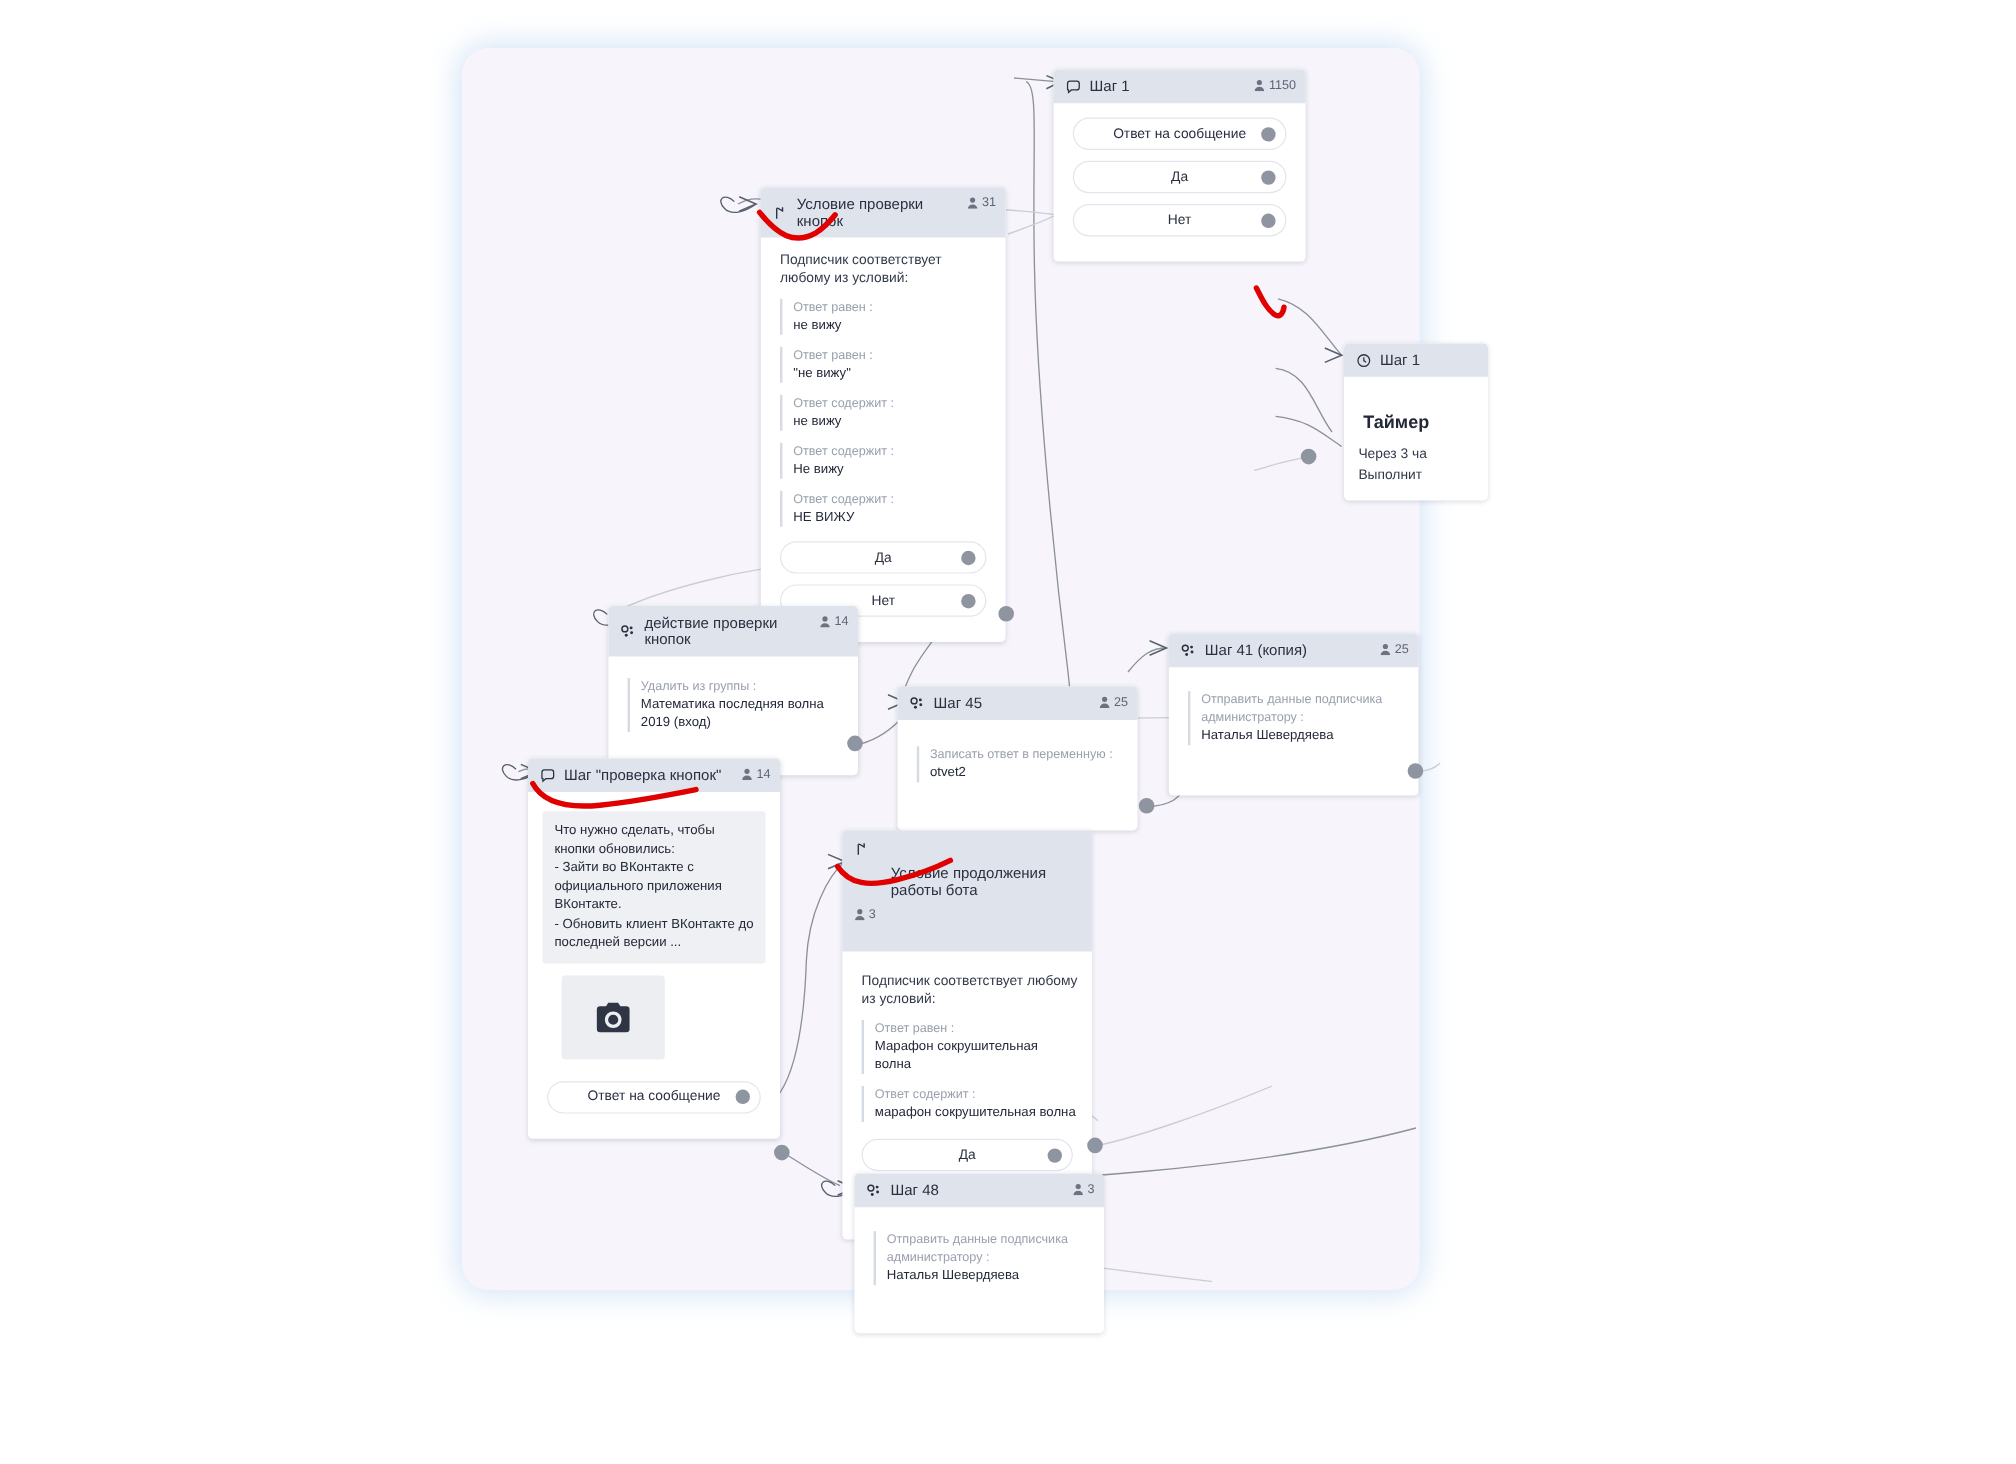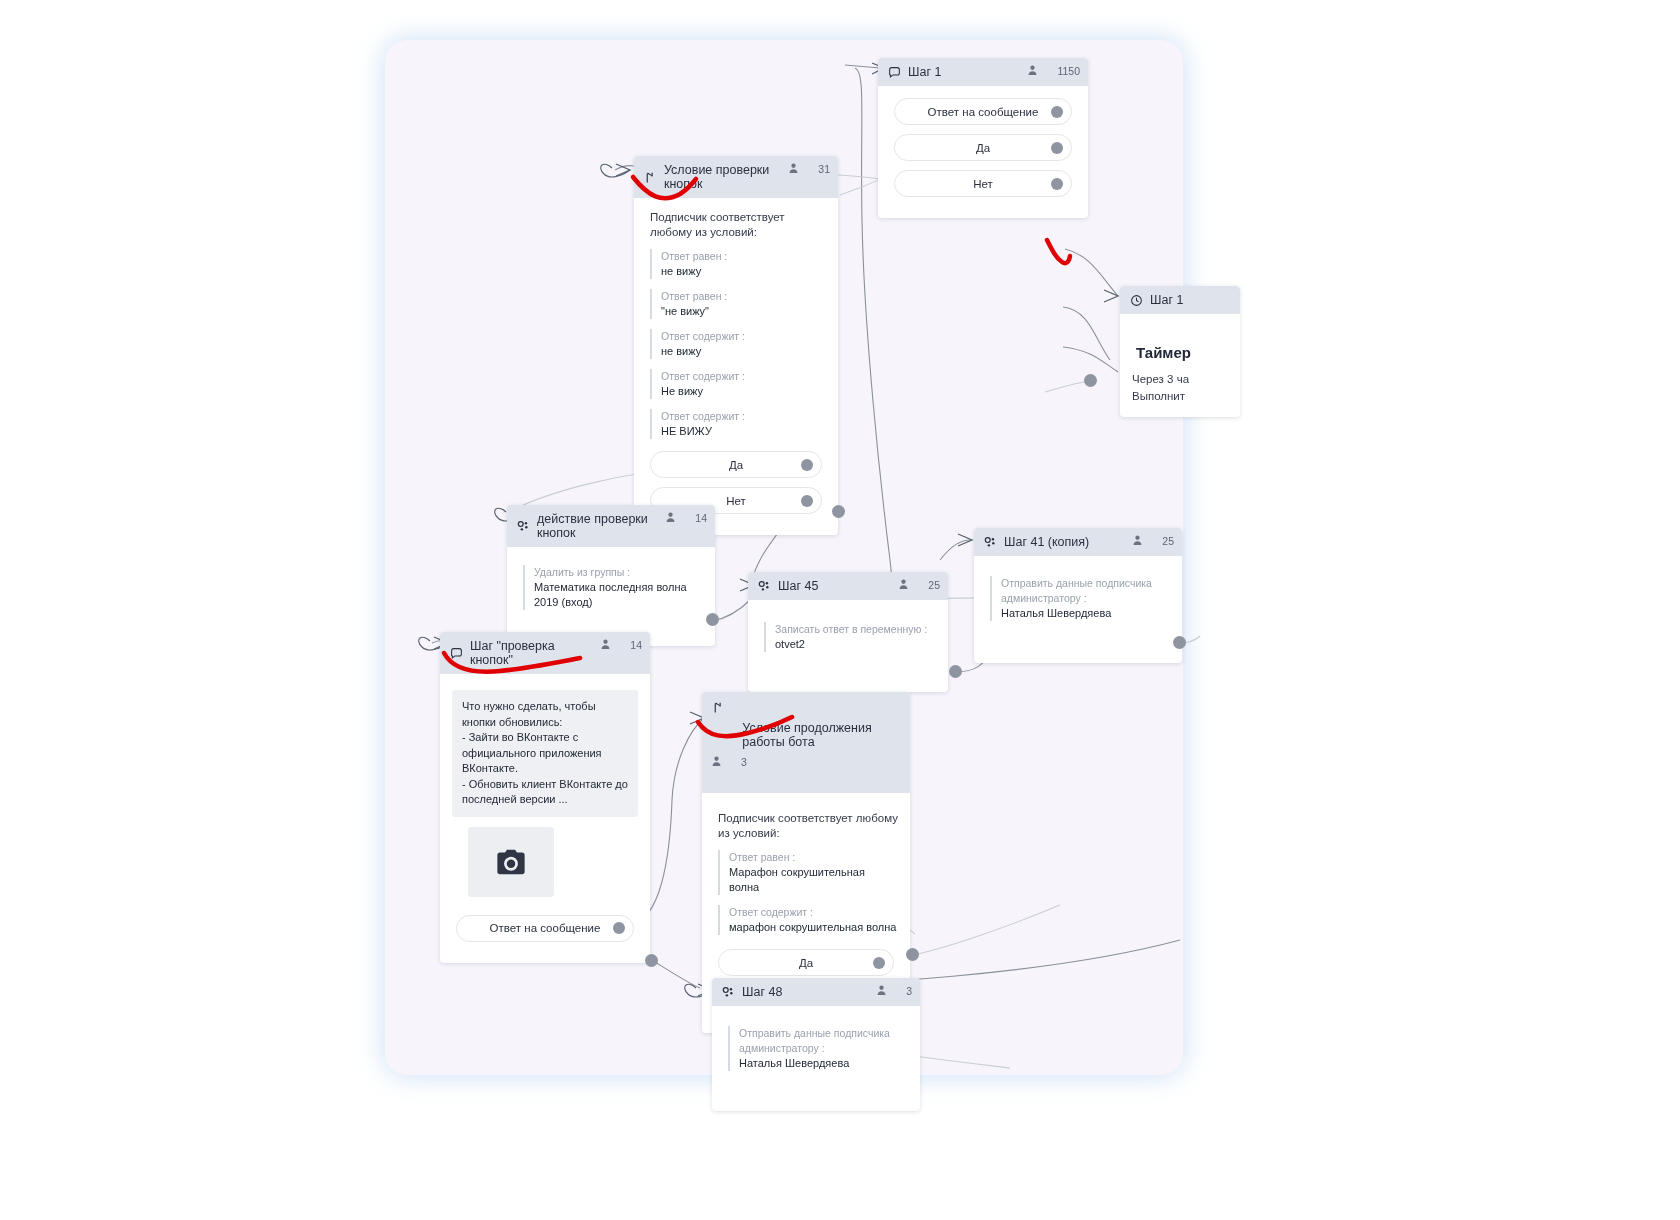--- a/index.html
+++ b/index.html
@@ -51,21 +51,21 @@
   .node-head .title {
     font-size: 12.5px;
     color: #2b3040;
     font-weight: 400;
     line-height: 14px;
     flex: 1;
     white-space: pre-line;
   }
   .node-head.two-line { padding-top: 8px; padding-bottom: 25px; flex-direction: column; }
   .badge {
-    display: flex; align-items: flex-start; gap: 20px;
+    display: flex; align-items: center; gap: 3px;
     font-size: 10.5px; color: #5e6575;
     align-self: flex-start;
     white-space: nowrap;
   }
   .badge svg { display: block; }
   .hicon { width: 13px; height: 13px; flex: 0 0 13px; color: #2b3040; }
   .hicon svg { display: block; }
 
   .node-body { padding: 12px 12px 12px 12px; }
 

